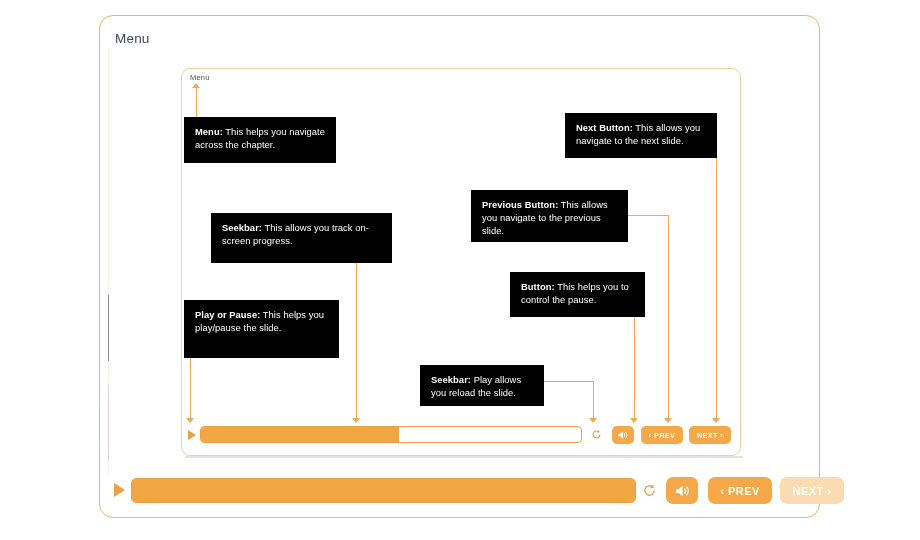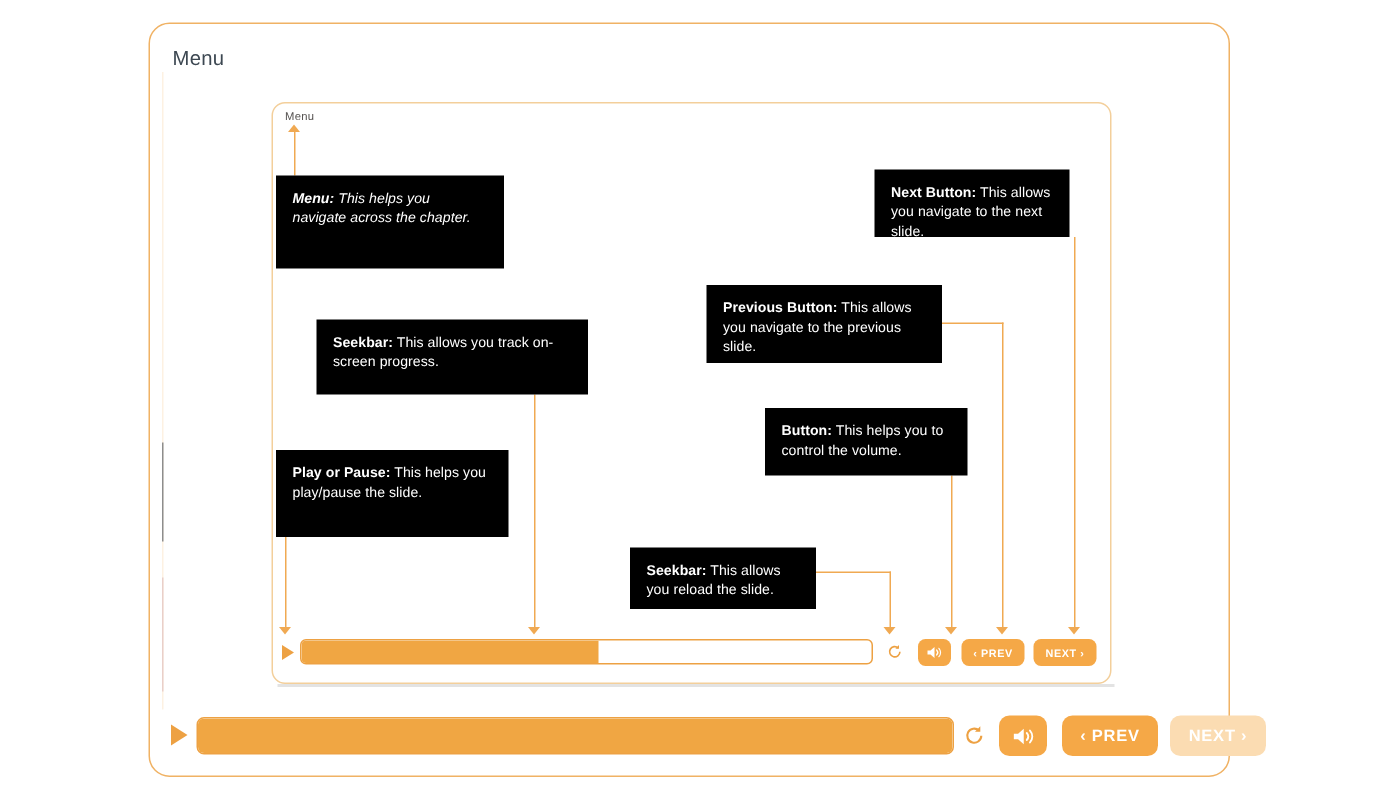--- a/index.html
+++ b/index.html
@@ -103,22 +103,22 @@
     padding: 9px 11px 9px 11px;
     font-size: 9.4px;
     line-height: 1.36;
     letter-spacing: .05px;
   }
   .callout b {
     font-weight: bold;
     color: #ffffff;
   }
 
-  #callout-menu        { left: 184px; top: 117px; width: 152px; height: 62px; font-style: italic; }
-  #callout-next        { left: 583px; top: 113px; width: 130px; height: 45px; }
+  #callout-menu        { left: 184px; top: 117px; width: 152px; height: 46px; }
+  #callout-next        { left: 565px; top: 113px; width: 152px; height: 45px; }
   #callout-prev        { left: 471px; top: 190px; width: 157px; height: 52px; }
   #callout-seekbar     { left: 211px; top: 213px; width: 181px; height: 50px; }
   #callout-volume      { left: 510px; top: 272px; width: 135px; height: 45px; }
   #callout-playpause   { left: 184px; top: 300px; width: 155px; height: 58px; }
   #callout-replay      { left: 420px; top: 365px; width: 124px; height: 41px; }
 
   
   .conn {
     position: absolute;
     background: #f0a952;
@@ -317,29 +317,29 @@
 
 <div class="callout" id="callout-prev">
   <b>Previous Button:</b><span>  This allows you navigate to the previous slide.</span>
 </div>
 
 <div class="callout" id="callout-seekbar">
   <b>Seekbar:</b><span> This allows you track on-screen progress.</span>
 </div>
 
 <div class="callout" id="callout-volume">
-  <b>Button:</b><span> This helps you to control the volume.</span>
+  <b>Button:</b><span> This helps you to control the pause.</span>
 </div>
 
 <div class="callout" id="callout-playpause">
   <b>Play or Pause:</b><span> This helps you play/pause the slide.</span>
 </div>
 
 <div class="callout" id="callout-replay">
-  <b>Seekbar:</b><span> This allows you reload the slide.</span>
+  <b>Seekbar:</b><span> Play allows you reload the slide.</span>
 </div>
 
 <div id="inner-controls">
 
   <div id="inner-play-icon"></div>
 
   <div id="inner-seekbar">
     <div id="inner-seek-fill" style="width: 52%;"></div>
   </div>
 

